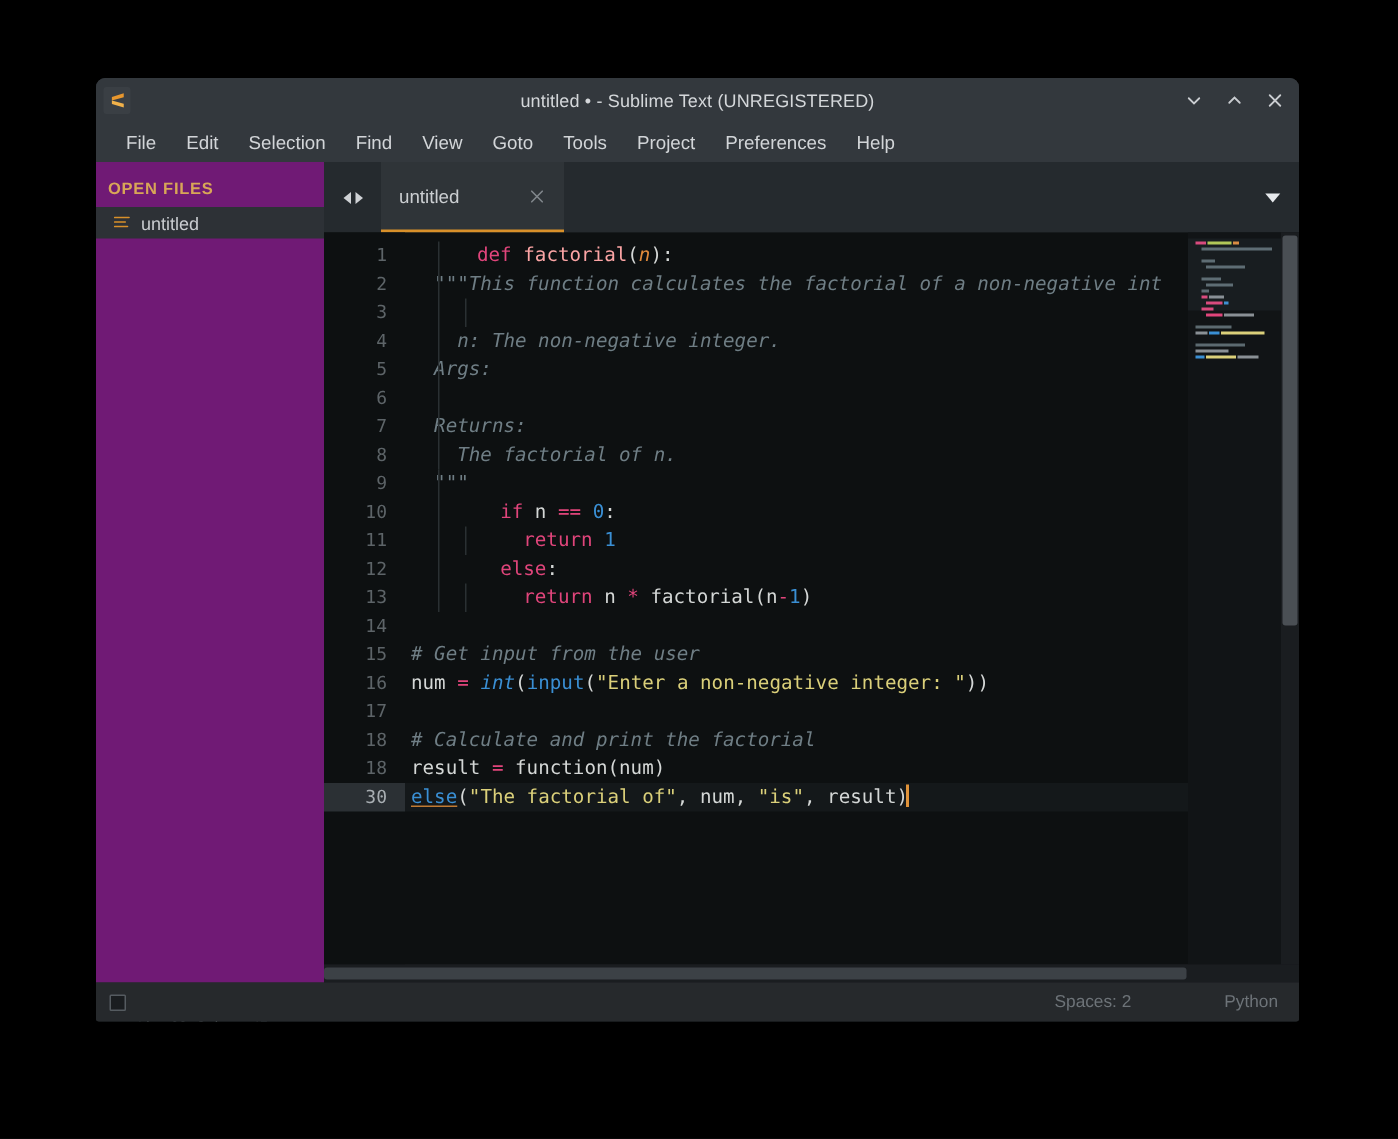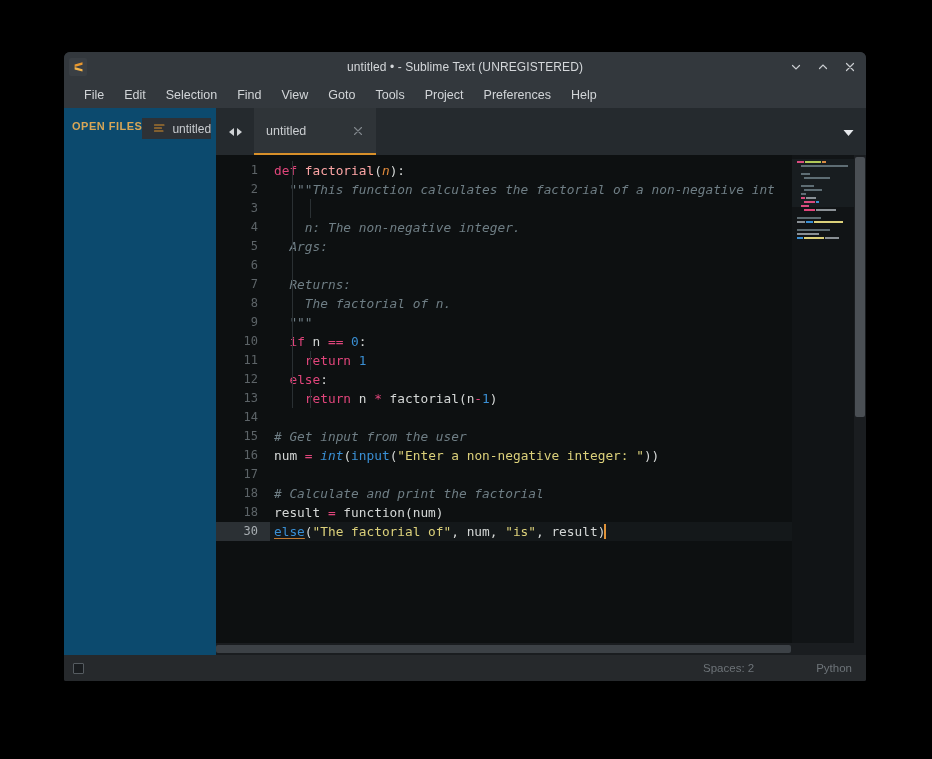--- a/index.html
+++ b/index.html
@@ -66,23 +66,23 @@
     line-height:1;
     white-space:nowrap;
   }
 
   
   .body { flex:1 1 auto; display:flex; min-height:0; background:#1c1f22; }
 
   
   .sidebar {
     width:152px; flex:0 0 152px;
-    background:#0c4a6e;
+    background:#701a75;
     padding-top:10px;
-    display:flex; flex-direction:row;
+    display:flex; flex-direction:column;
   }
   .sidebar-header {
     font-size:11px; font-weight:bold;
     color:#d8a657;
     letter-spacing:0.5px;
     padding:2px 0 6px 8px;
   }
   .sidebar-item {
     display:flex; align-items:center;
     height:21px;
@@ -166,21 +166,21 @@
     padding-left:4px;
   }
   .cline.active { background:#14181a; }
   .indent-guide {
     position:absolute;
     width:1px; background:#2a3033;
     left:4px;
   }
 
   
-  .t-kw   { color:#e0457b; }
+  .t-kw   { color:#e0457b;margin-left:44px; }
   .t-fn   { color:#fca5a5; }
   .t-param{ color:#e08a3c; font-style:italic; }
   .t-doc  { color:#6f7e85; font-style:italic; }
   .t-com  { color:#6f7e85; font-style:italic; }
   .t-num  { color:#3a8fd4; }
   .t-op   { color:#e0457b; }
   .t-str  { color:#dbd07a; }
   .t-bi   { color:#3a8fd4; }
   .t-bi-i { color:#3a8fd4; font-style:italic; }
   .t-call { color:#3a8fd4; text-decoration:underline; text-decoration-color:#c07a33; text-underline-offset:2px; }

